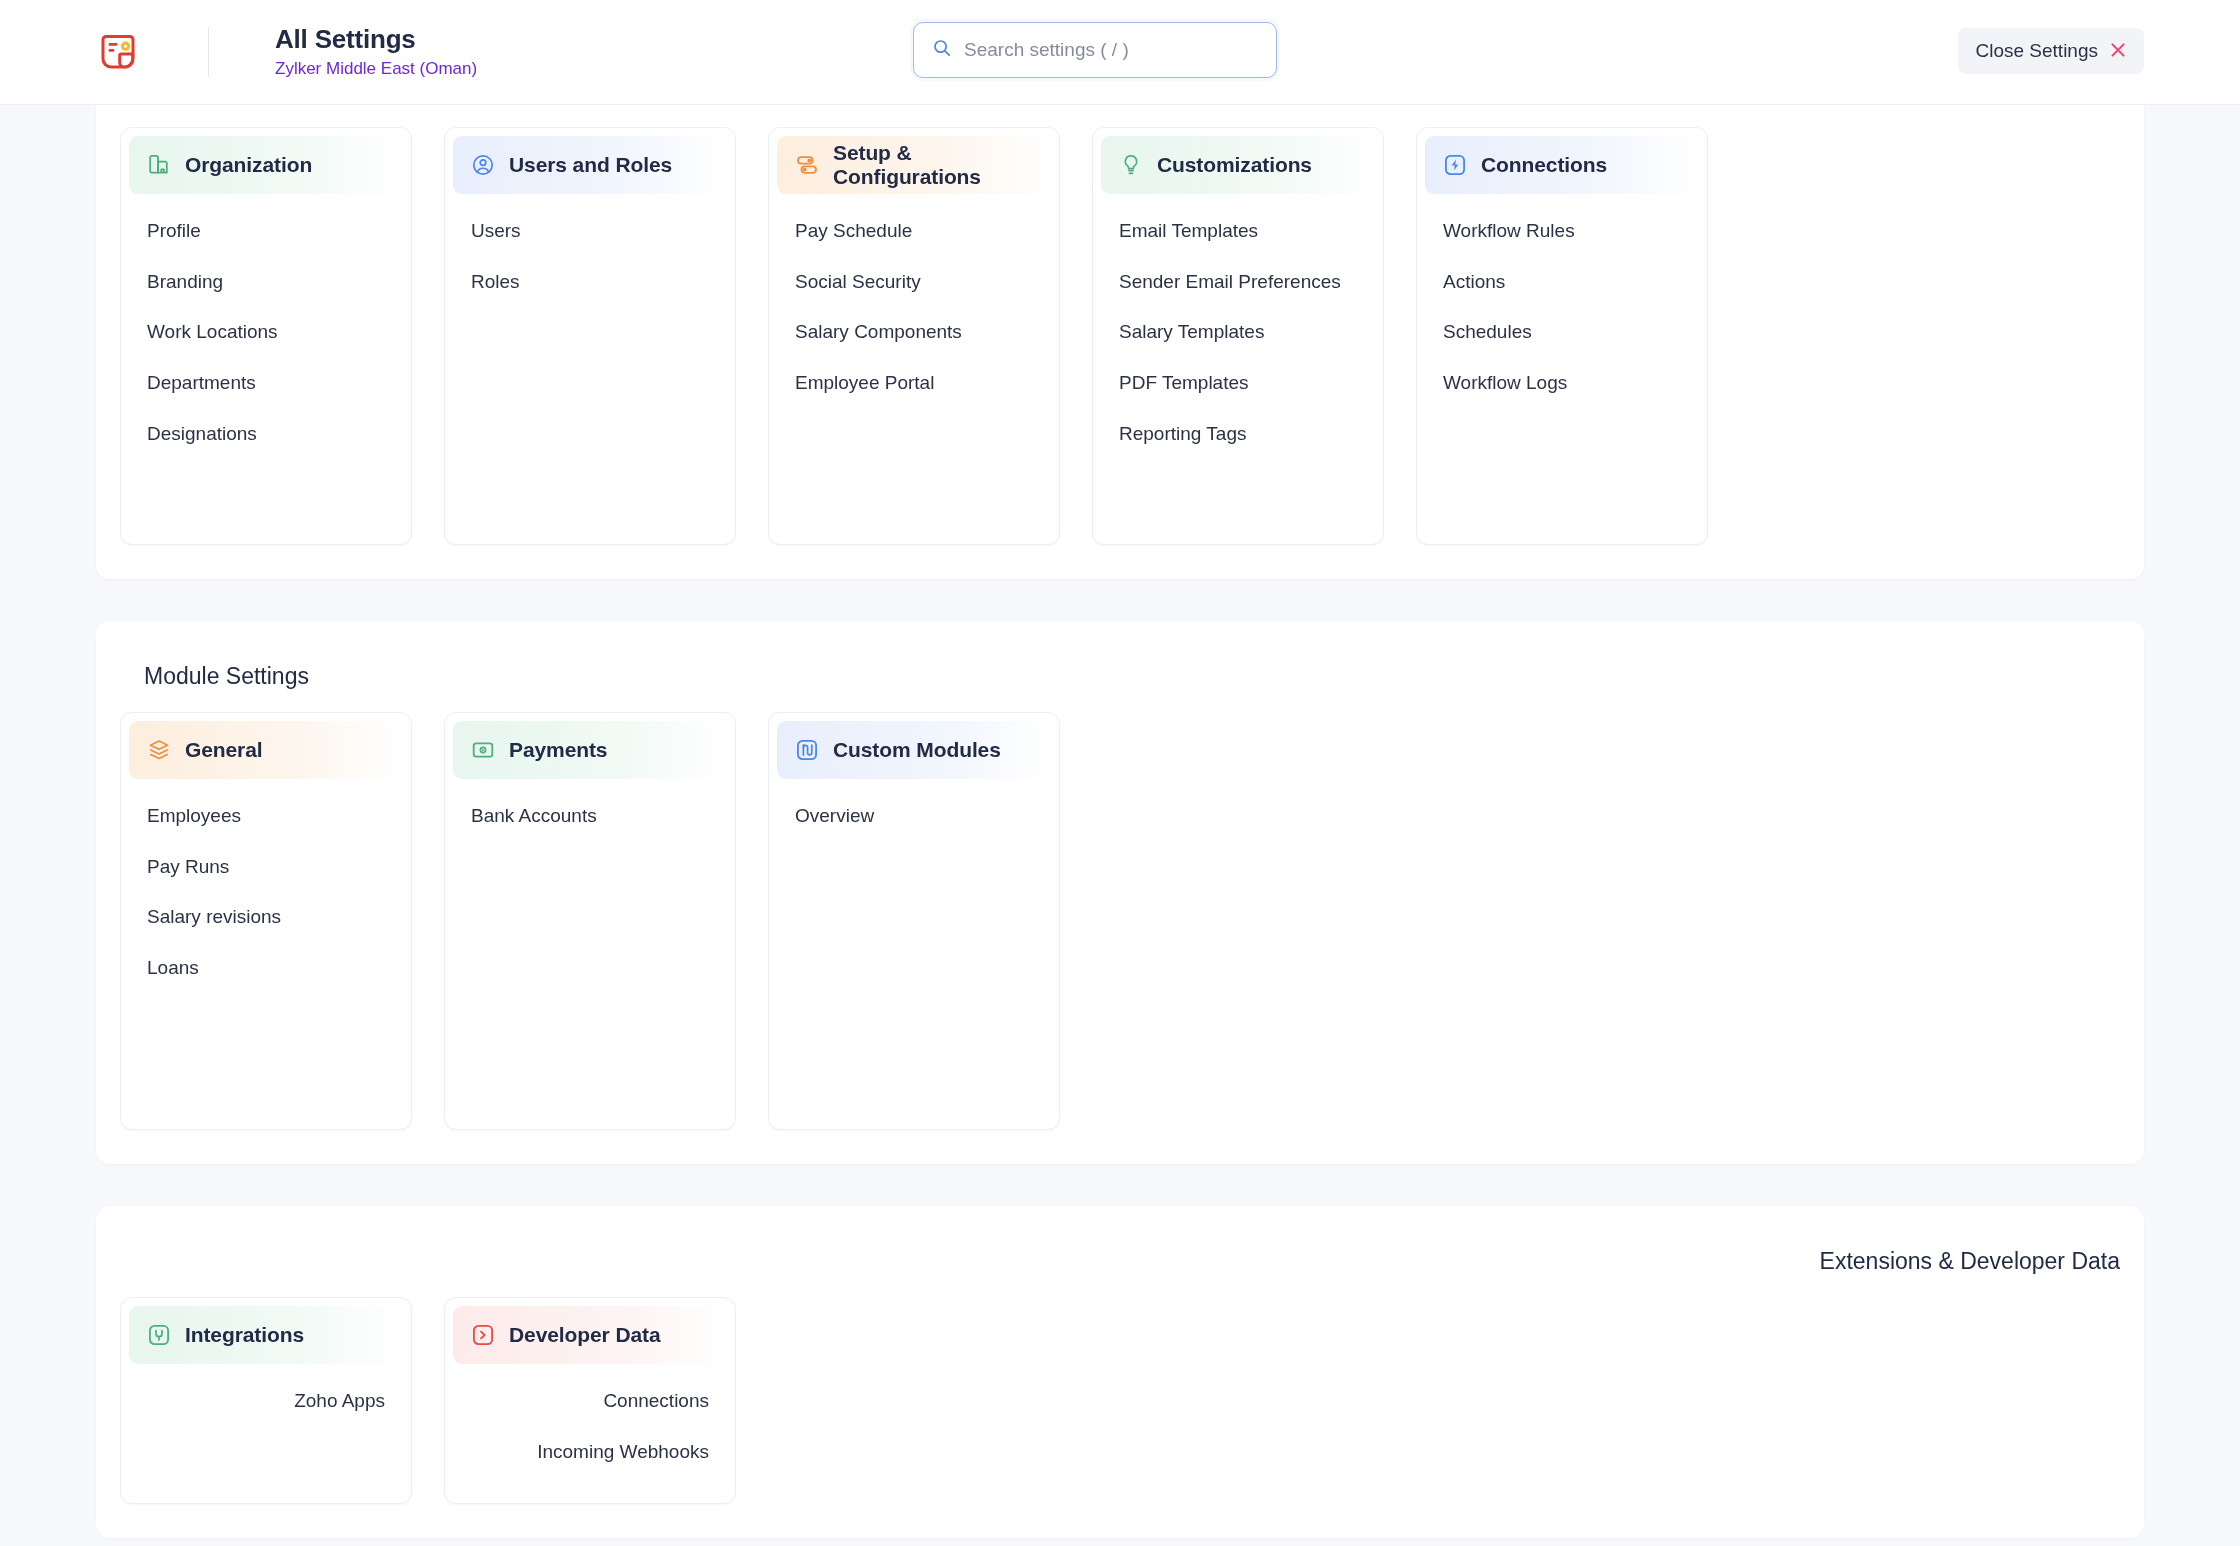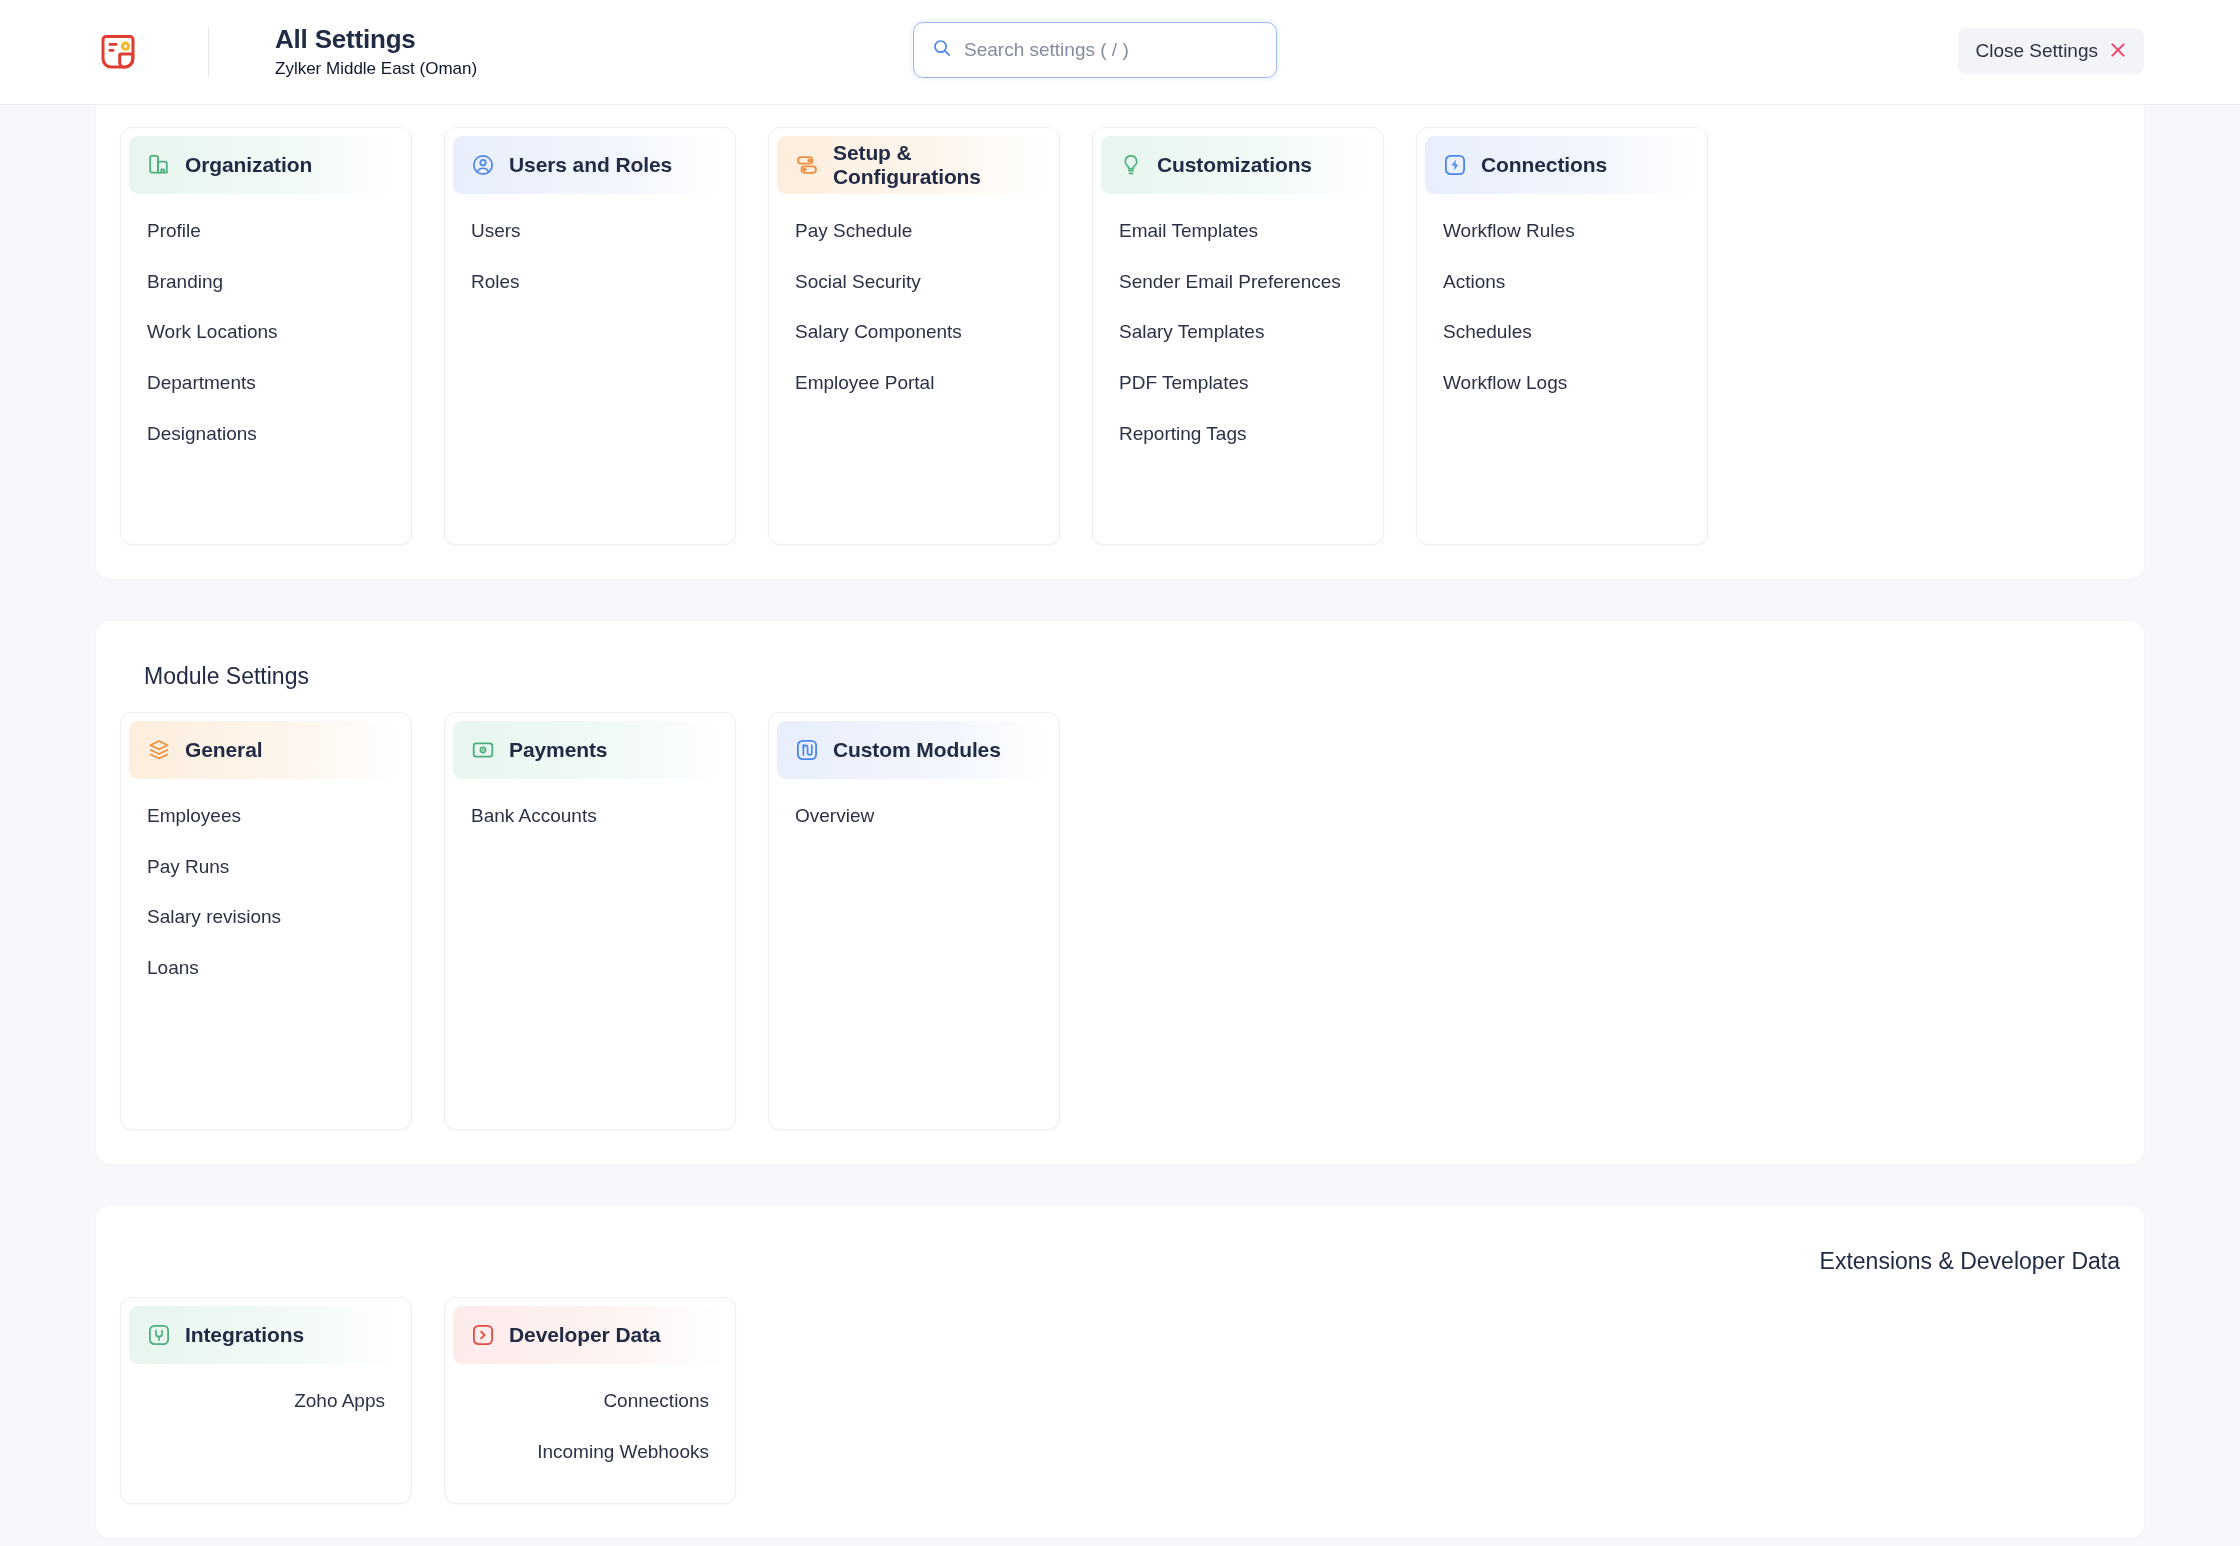--- a/index.html
+++ b/index.html
@@ -28,21 +28,21 @@
   .brand-divider {
     width: 1px; height: 50px; background: #e3e6ec;
     margin: 0 22px 0 24px;
   }
   .brand-text { display: flex; flex-direction: column; justify-content: center; }
   .brand-title {
     font-size: 26px; font-weight: 700; color: #222b45;
     letter-spacing: -0.2px; line-height: 1.2;
   }
   .brand-sub {
-    font-size: 17px; color: #0f172a; margin-top: 4px; line-height: 1.2;
+    font-size: 17px; color: #6d28d9; margin-top: 4px; line-height: 1.2;
   }
 
   .search-wrap {
     position: absolute;
     left: 881px; top: 22px;
     width: 396px; height: 56px; padding-left: 32px;
   }
   .search-box {
     width: 100%; height: 100%;
     border: 1.6px solid #9cb8f0;

